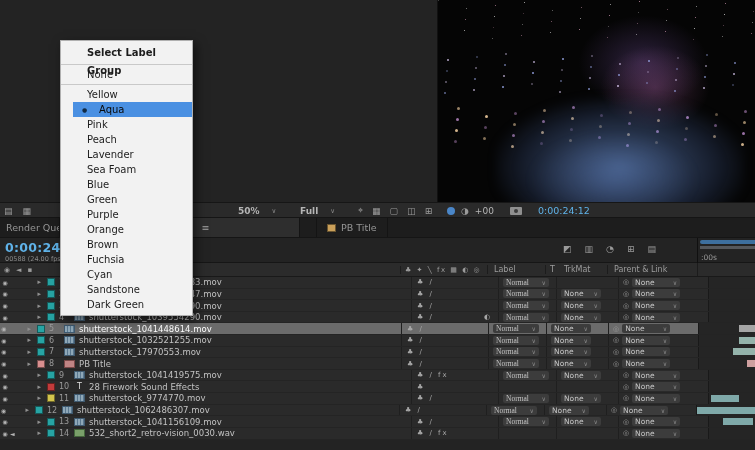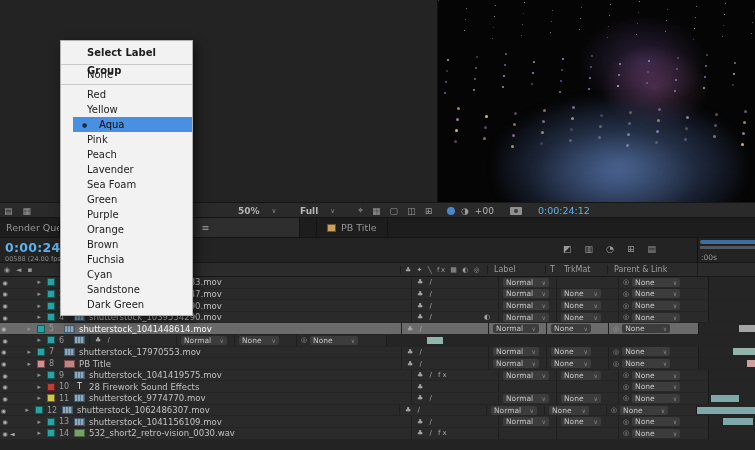--- a/index.html
+++ b/index.html
@@ -67,21 +67,21 @@
   .cicon{width:11px;height:8px;margin-right:4px;flex:none;}
   .cicon.film{background:repeating-linear-gradient(90deg,#8fa8b8 0 2px,#5a7890 2px 3px);border:1px solid #3f5a70;}
   .cicon.comp{background:#c08484;border:1px solid #7a4848;}
   .cicon.audio{background:#7aa06a;border:1px solid #44663c;}
   .cicon.tx{background:transparent;border:none;color:#e0e0e0;font-size:8px;line-height:8px;text-align:center;}
   .cname{width:322px;white-space:nowrap;overflow:hidden;flex:none;}
   .csw{width:87px;border-left:1px solid #1f1f1f;padding:0 8px 0 5px;display:flex;justify-content:space-between;font-size:7px;color:#a8a8a8;height:100%;align-items:center;flex:none;}
   .csw b{font-weight:normal;letter-spacing:2px;}
   .csw u{text-decoration:none;}
   .cmode,.ctrk{border-left:1px solid #1f1f1f;height:100%;display:flex;align-items:center;padding-left:4px;flex:none;}
-  .cmode{width:58px;}
+  .cmode{width:58px;font-family:Liberation Serif, serif;}
   .ctrk{width:62px;}
   .cpar{width:90px;border-left:1px solid #1f1f1f;height:100%;display:flex;align-items:center;gap:3px;padding-left:4px;flex:none;}
   .pw{font-size:7px;color:#9a9a9a;}
   .dd{background:#3c3c3c;border-radius:2px;height:9px;display:inline-flex;align-items:center;justify-content:space-between;gap:2px;padding:0 3px;font-size:7.5px;color:#c6c6c6;}
   .dd b{font-weight:normal;}
   .dd i{font-style:normal;font-size:6px;color:#8a8a8a;}
   .cmode .dd{width:46px;}
   .ctrk .dd{width:40px;}
   .cpar .dd{width:48px;}
   .ctl{flex:1;border-left:1px solid #191919;height:100%;background:#252525;display:flex;align-items:center;}
@@ -490,20 +490,21 @@
       </span>
     </div>
 
   <div class="trow">
       <span class="ceye">◉</span>
       <span class="cspk"></span>
       <span class="carr">▸</span>
       <span class="cswatch" style="background: rgb(39, 164, 164);"></span>
       <span class="cnum">6</span>
       <span class="cicon film"></span>
+      <span class="cname">shutterstock_1032521255.mov</span>
       <span class="csw">
         <b>♣ /</b>
         <u></u>
       </span>
       <span class="cmode">
         <span class="dd">
           <b>Normal</b>
           <i>∨</i>
         </span>
       </span>
@@ -787,27 +788,27 @@
       <span class="ctl"></span>
     </div>
 
 </div>
 
 <div id="labelmenu">
   <div class="mtitle">Select Label Group</div>
   <div class="msep"></div>
   <div class="mitem">None</div>
   <div class="msep"></div>
-  <div class="mitem">Red</div>
   <div class="mitem">Yellow</div>
   <div class="mitem sel" style="background: rgb(74, 144, 226); margin-left: 12px;"><i class="bullet">●</i><span>Aqua</span></div>
   <div class="mitem">Pink</div>
   <div class="mitem">Peach</div>
   <div class="mitem">Lavender</div>
   <div class="mitem">Sea Foam</div>
+  <div class="mitem">Blue</div>
   <div class="mitem">Green</div>
   <div class="mitem">Purple</div>
   <div class="mitem">Orange</div>
   <div class="mitem">Brown</div>
   <div class="mitem">Fuchsia</div>
   <div class="mitem">Cyan</div>
   <div class="mitem">Sandstone</div>
   <div class="mitem">Dark Green</div>
 </div>
 

